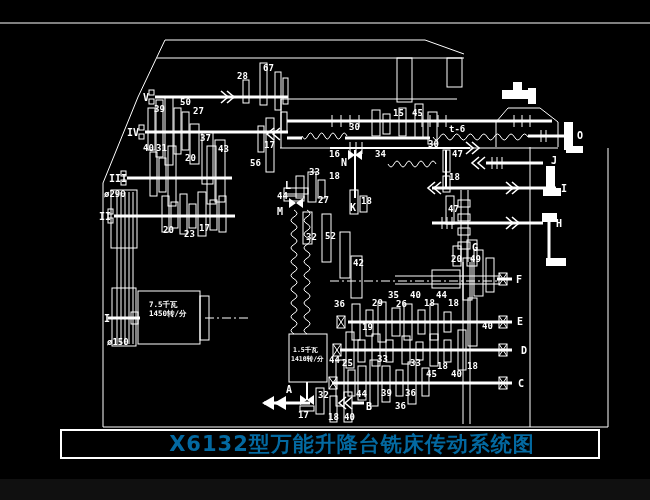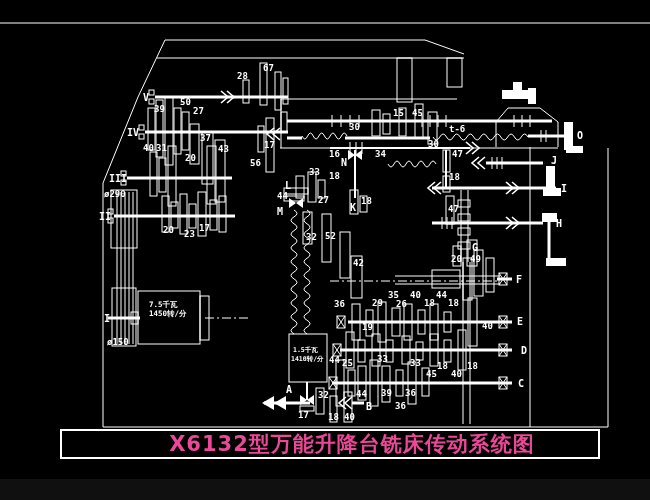--- a/index.html
+++ b/index.html
@@ -3,21 +3,21 @@
 <meta charset="utf-8">
 <style>
   html,body{margin:0;padding:0;background:#000;}
   .screen{position:relative;width:650px;height:500px;background:#000;overflow:hidden;
           font-family:"DejaVu Sans Mono", monospace;}
   svg{position:absolute;left:0;top:0;}
   svg text{font-family:"DejaVu Sans Mono", monospace;font-weight:bold;fill:#fff;}
   .title-box{position:absolute;left:60px;top:429px;width:540px;height:30px;
              border:2px solid #fff;box-sizing:border-box;display:flex;
              align-items:center;justify-content:center;}
-  .title-text{color:#ec4899;font-weight:bold;font-size:21px;letter-spacing:1px;
+  .title-text{color:#0369a1;font-weight:bold;font-size:21px;letter-spacing:1px;
               font-family:"DejaVu Sans", sans-serif;white-space:nowrap;margin-left:44px;}
   .bottom-strip{position:absolute;left:0;top:479px;width:650px;height:21px;background:#101010;}
 </style>
 </head>
 <body>
 
 <div class="screen">
   <svg id="cad" width="650" height="500" viewBox="0 0 650 500">
       <line x1="0" y1="23" x2="650" y2="23" stroke="#ffffff" stroke-width="1"></line>
       <line x1="165" y1="40" x2="425" y2="40" stroke="#ffffff" stroke-width="1"></line>

